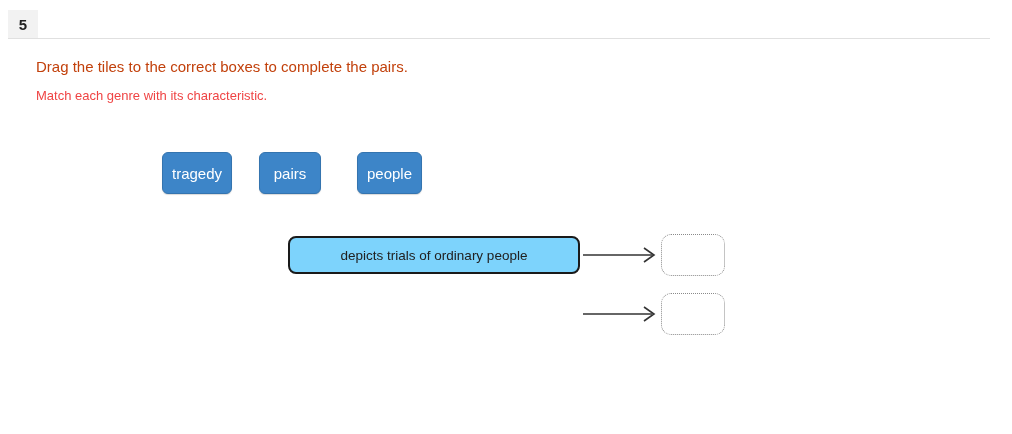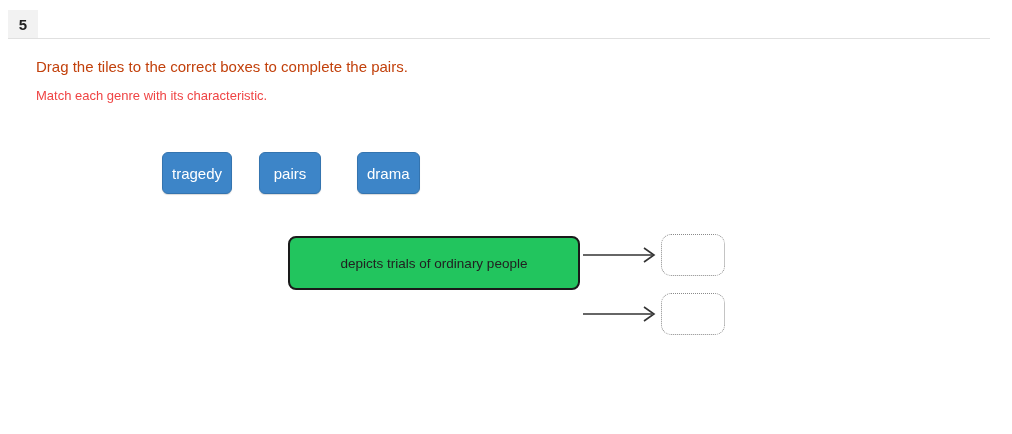--- a/index.html
+++ b/index.html
@@ -54,24 +54,24 @@
     width: 437px;
     height: 42px;
   }
   .row-0 { top: 234px; }
   .row-1 { top: 293px; }
   .row-2 { top: 352px; }
 
   .char-box {
     position: absolute;
     left: 0; top: 2px;
-    width: 292px; height: 54px;
+    width: 292px; height: 38px;
     border: 2px solid #1a1a1a;
     border-radius: 8px;
-    background: #22c55e;
+    background: #7dd3fc;
     display: flex; align-items: center; justify-content: center;
     font-size: 13.5px;
     white-space: nowrap;
   }
   .arrow {
     position: absolute;
     left: 292px; top: 0;
     width: 80px; height: 42px;
   }
   .drop-zone {
@@ -91,21 +91,21 @@
   <div class="q-number">5</div>
 
   <div class="divider"></div>
 
   <div class="instruction">Drag the tiles to the correct boxes to complete the pairs.</div>
 
   <div class="prompt">Match each genre with its characteristic.</div>
 
   <div class="tile tile-0">tragedy</div>
   <div class="tile tile-1">pairs</div>
-  <div class="tile tile-2">drama</div>
+  <div class="tile tile-2">people</div>
 
   <div class="pair-row row-0">
     <div class="char-box">depicts trials of ordinary people</div>
     <svg class="arrow" viewBox="0 0 80 42" xmlns="http://www.w3.org/2000/svg">
       <line x1="3" y1="21" x2="72" y2="21" stroke="#333333" stroke-width="1.6"></line>
       <polyline points="64,14 74,21 64,28" fill="none" stroke="#333333" stroke-width="1.6"></polyline>
     </svg>
     <div class="drop-zone"></div>
   </div>
 

